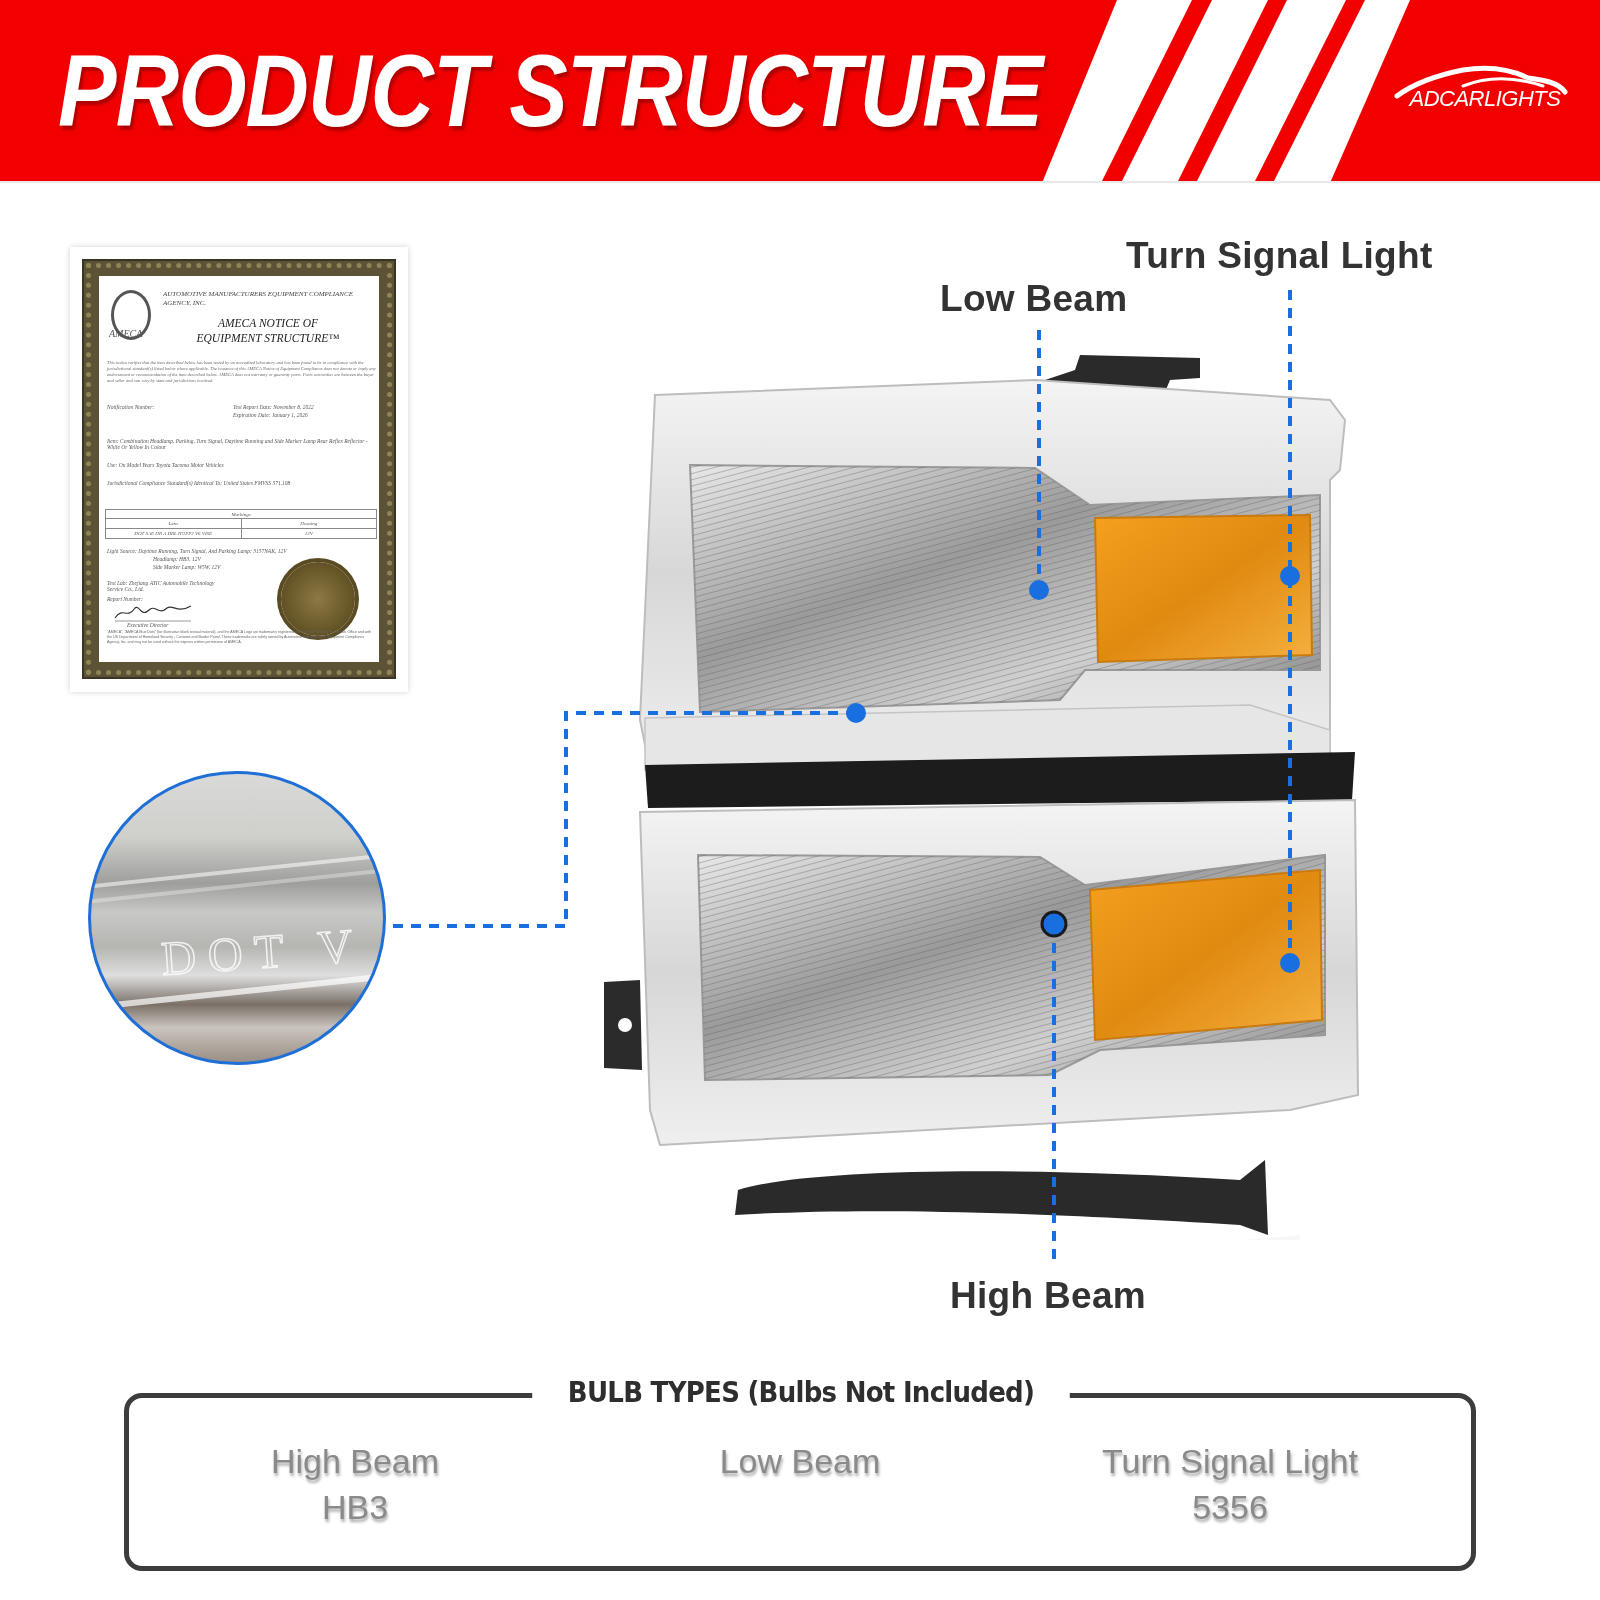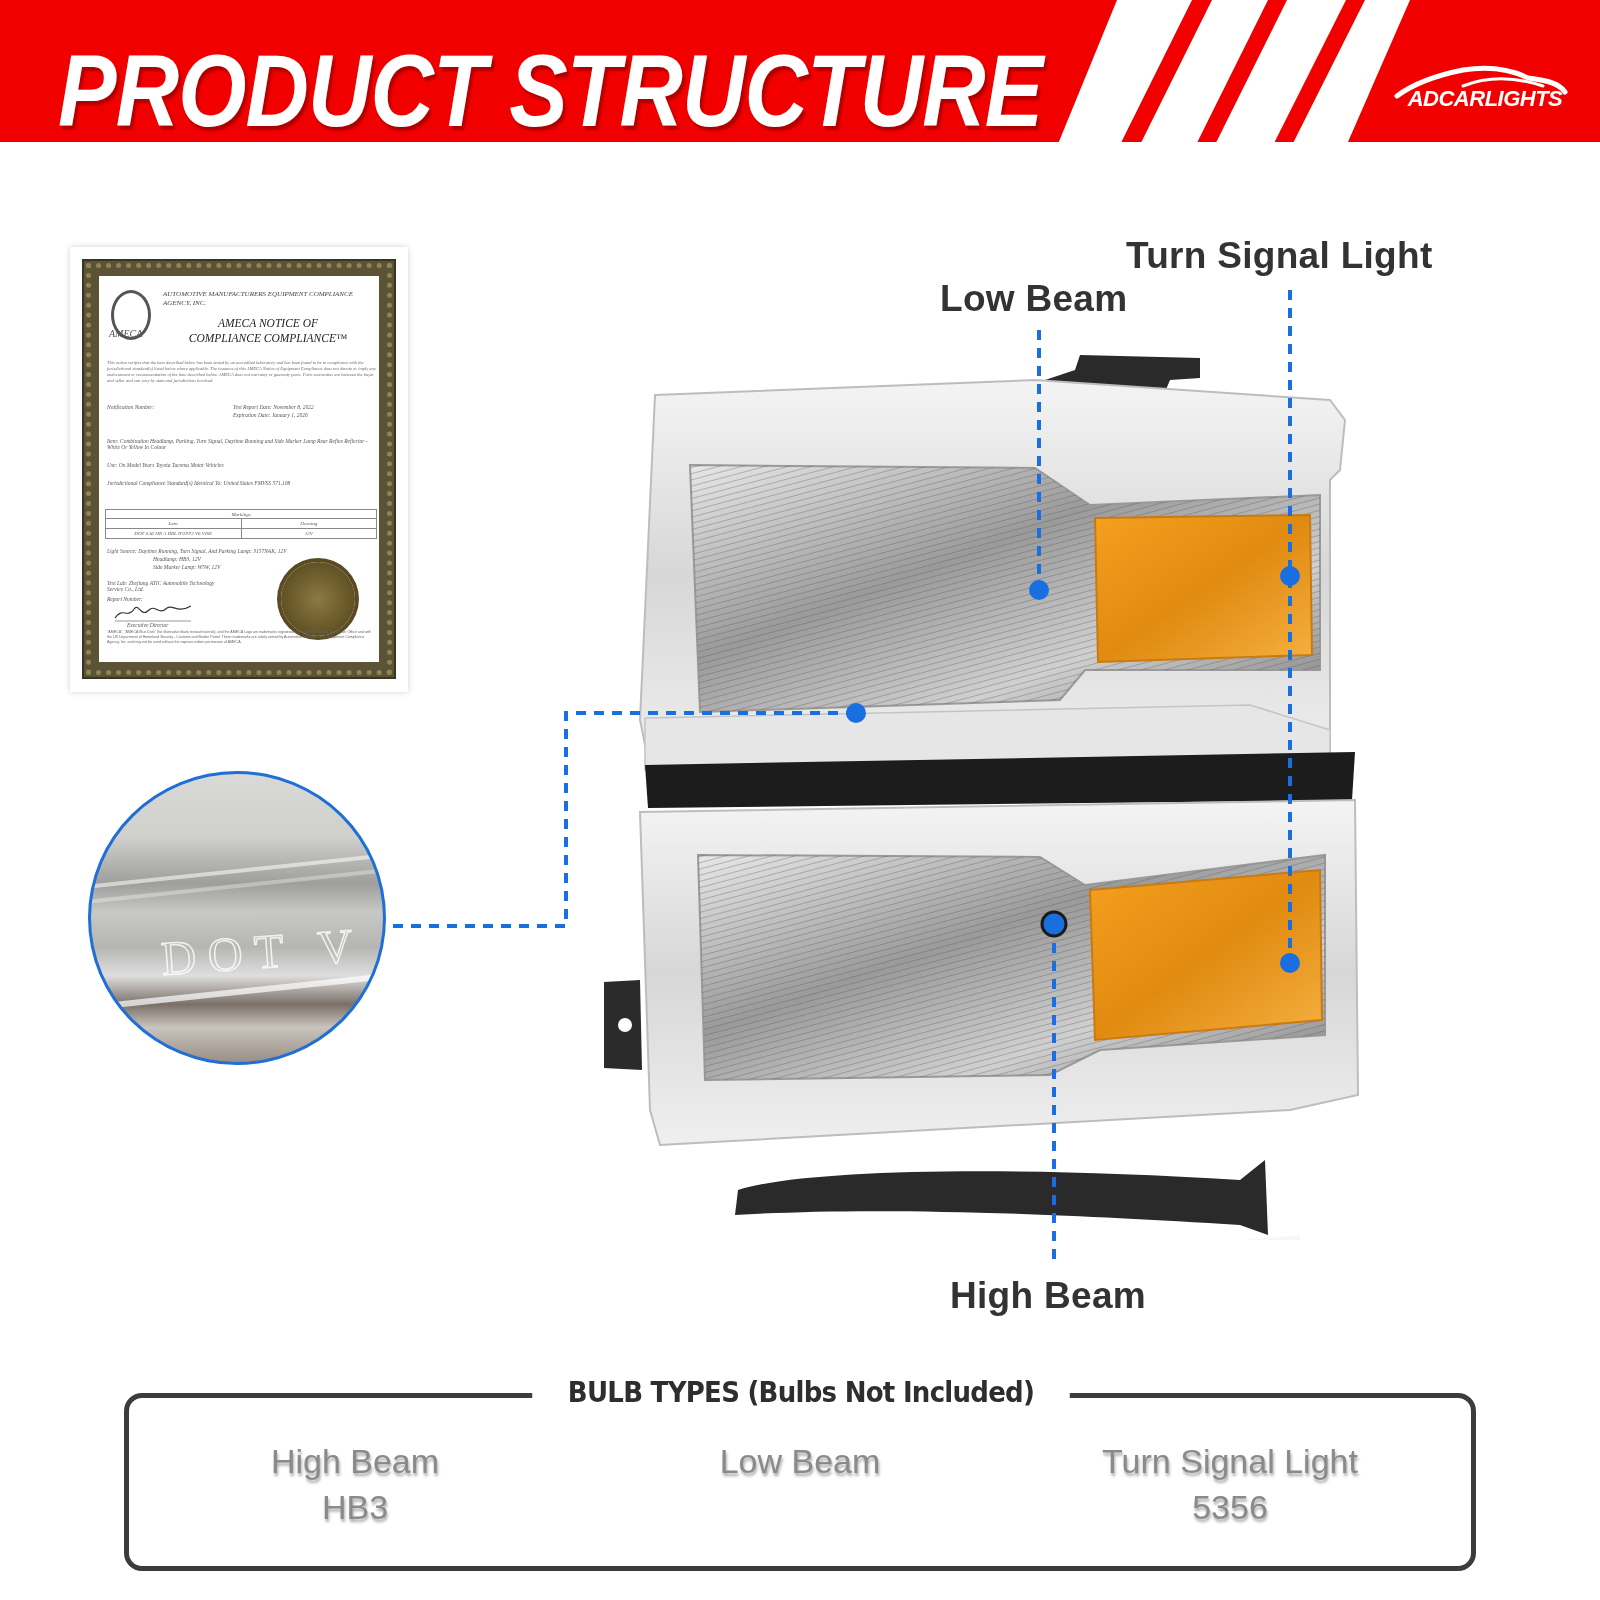--- a/index.html
+++ b/index.html
@@ -1,34 +1,34 @@
 <!DOCTYPE html>
 <html><head>
 <meta charset="utf-8">
 <style>
   * { box-sizing: border-box; margin: 0; padding: 0; }
   html, body { width: 1600px; height: 1600px; background: #ffffff; overflow: hidden; }
   body { position: relative; font-family: "Liberation Sans", sans-serif; }
 
   
-  .banner { position: absolute; left: 0; top: 0; width: 1600px; height: 142px; overflow: hidden; }
+  .banner { position: absolute; left: 0; top: 0; width: 1600px; height: 183px; overflow: hidden; }
   .banner svg { position: absolute; left: 0; top: 0; }
   .banner-title {
     position: absolute; left: 58px; top: 36px;
     font-family: "Liberation Sans", sans-serif; font-weight: 700; font-style: italic;
     font-size: 102px; line-height: 110px; color: #ffffff; letter-spacing: -1px;
     transform: scaleX(0.86); transform-origin: left center;
     text-shadow: 3px 4px 3px rgba(120,0,0,0.55);
     white-space: nowrap;
   }
   .brand-logo { position: absolute; left: 1385px; top: 62px; width: 200px; height: 60px; }
   .brand-logo svg { position: absolute; left: 8px; top: 0; }
   .brand-name {
     position: absolute; left: 0; top: 24px; width: 200px;
-    font-weight: 700; font-style: italic; font-size: 22px; color: #ffffff;
+    font-weight: 400; font-style: italic; font-size: 22px; color: #ffffff;
     letter-spacing: -0.5px; text-align: center;
   }
 
   
   .certificate {
     position: absolute; left: 70px; top: 247px; width: 338px; height: 445px;
     background: #ffffff; box-shadow: 0 0 6px rgba(0,0,0,0.18);
   }
   .cert-frame {
     position: absolute; left: 12px; top: 12px; width: 314px; height: 420px;
@@ -127,21 +127,21 @@
 </div>
 
 <div class="certificate">
   <div class="cert-frame">
     <div class="cert-inner">
       <div class="cert-emblem"></div>
       <div class="cert-emblem-label">AMECA</div>
       <div class="cert-agency">AUTOMOTIVE MANUFACTURERS EQUIPMENT COMPLIANCE AGENCY, INC.</div>
       <div class="cert-title">
         <div>AMECA NOTICE OF</div>
-        <div>COMPLIANCE COMPLIANCE™</div>
+        <div>EQUIPMENT STRUCTURE™</div>
       </div>
       <div class="cert-body">This notice verifies that the item described below has been tested by an accredited laboratory and has been found to be in compliance with the jurisdictional standard(s) listed below where applicable. The issuance of this AMECA Notice of Equipment Compliance does not denote or imply any endorsement or recommendation of the item described below. AMECA does not warranty or guaranty parts. Parts warranties are between the buyer and seller and can vary by state and jurisdictions involved.</div>
       <div class="cert-row" style="top:124px;">Notification Number:</div>
       <div class="cert-row" style="top:124px; left:130px;">Test Report Date:  November 8, 2022</div>
       <div class="cert-row" style="top:132px; left:130px;">Expiration Date:  January 1, 2026</div>
       <div class="cert-row" style="top:158px; white-space:normal; width:270px;">Item: Combination Headlamp, Parking, Turn Signal, Daytime Running and Side Marker Lamp Rear Reflex Reflector - White Or Yellow In Colour</div>
       <div class="cert-row" style="top:182px;">Use: On Model Years Toyota Tacoma Motor Vehicles</div>
       <div class="cert-row" style="top:200px;">Jurisdictional Compliance Standard(s) Identical To:   United States FMVSS 571.108</div>
       <div class="cert-table">
         <div class="th">Markings</div>

